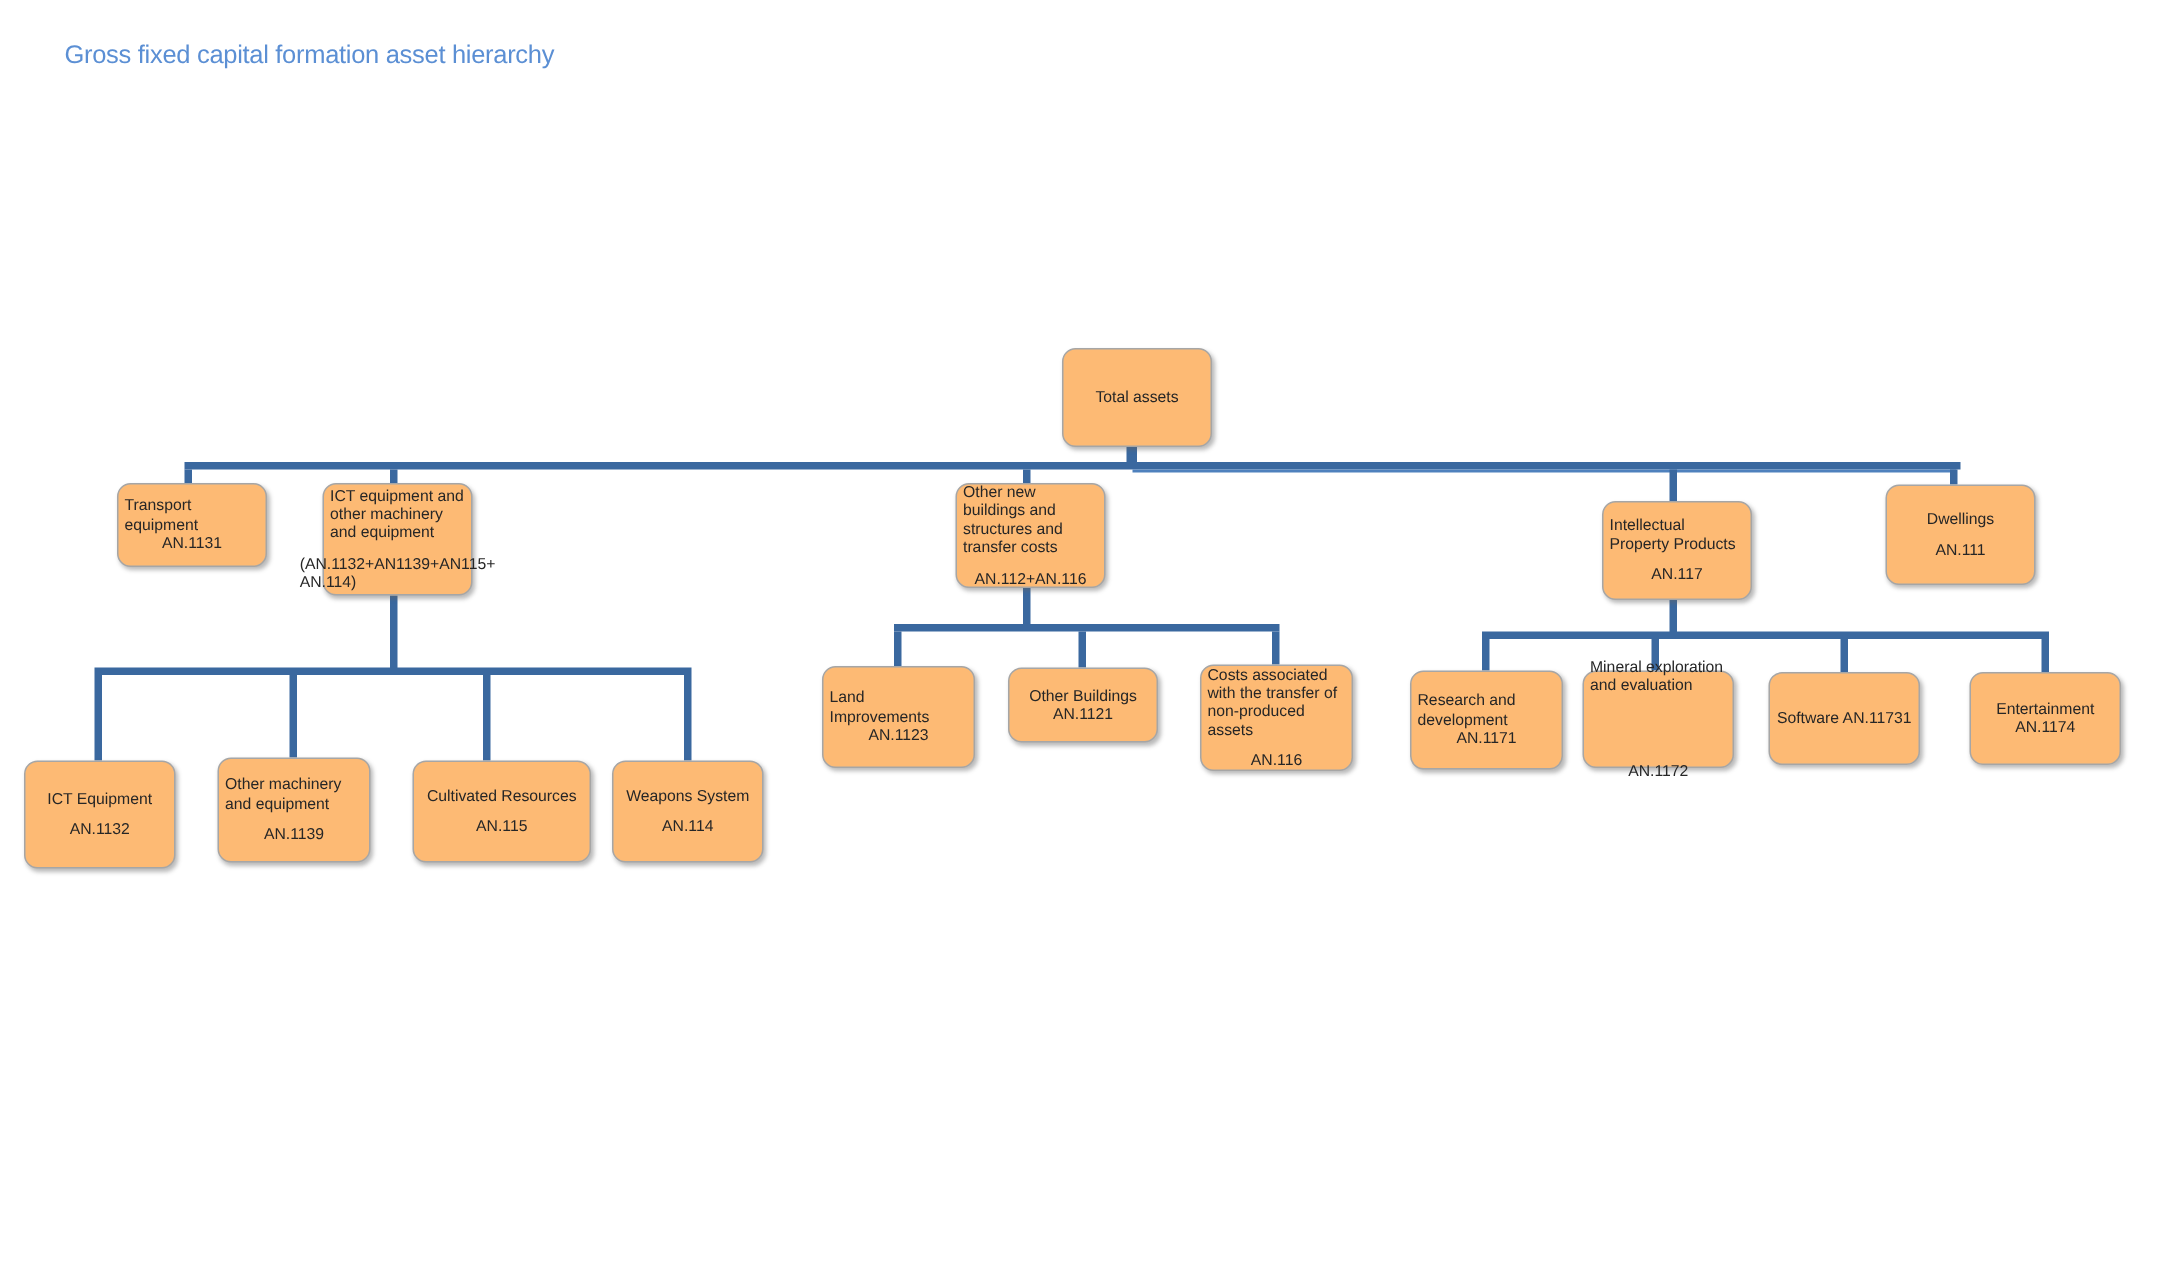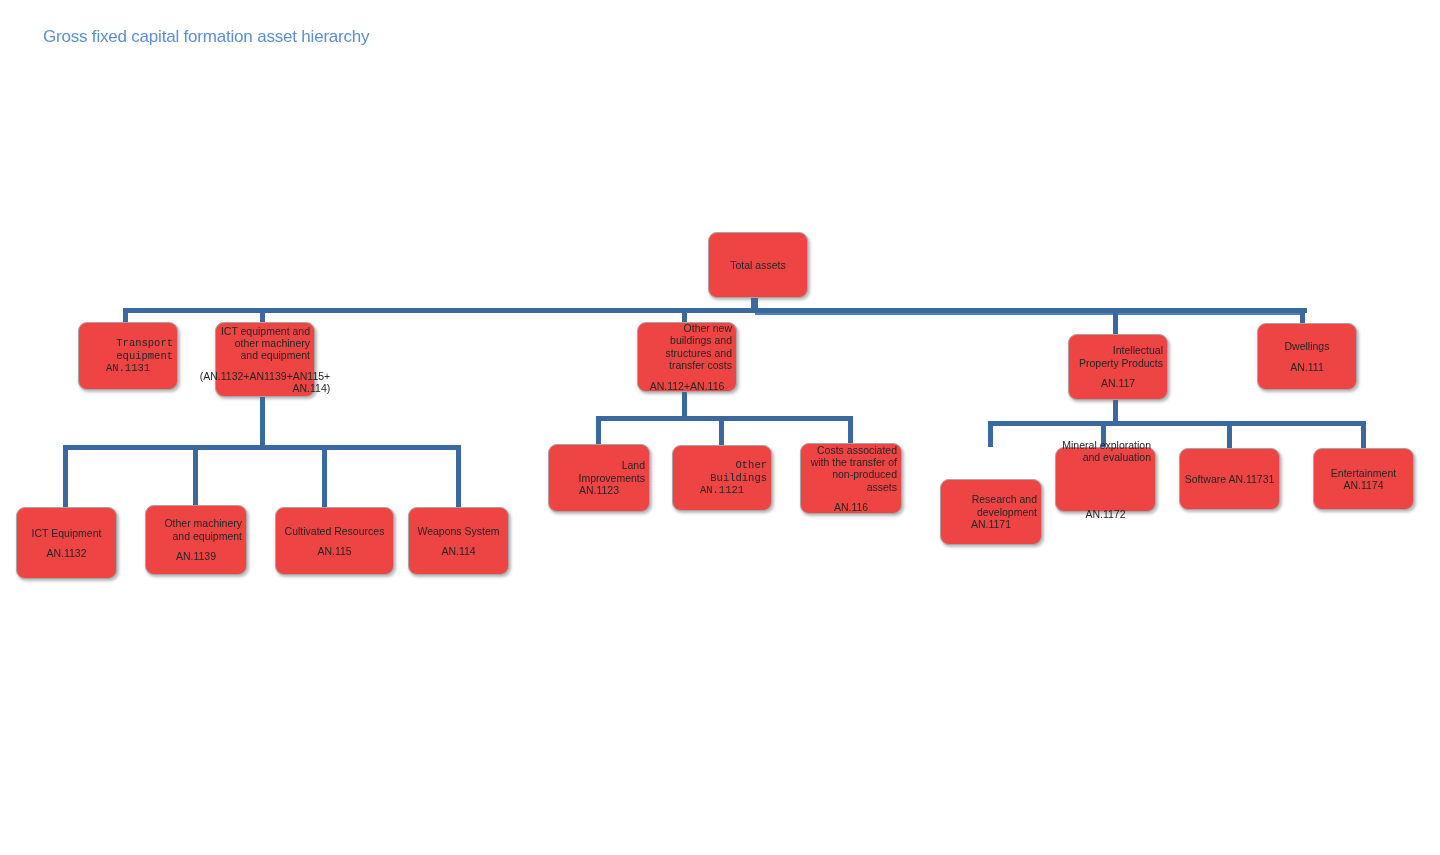--- a/index.html
+++ b/index.html
@@ -14,29 +14,29 @@
   .title {
     position: absolute;
     left: 43px;
     top: 27px;
     font-size: 17px;
     font-weight: 400;
     letter-spacing: -0.2px;
   }
   .node {
     position: absolute;
-    background: #ef4444;
+    background: #fdba74;
     border: 1.4px solid #a6a6a6;
     border-radius: 9px;
     box-shadow: 1.5px 2px 3px rgba(100,100,100,0.45);
     display: flex;
     flex-direction: column;
     align-items: center;
     justify-content: center;
-    text-align: right;
+    text-align: left;
     font-size: 10.5px;
     line-height: 1.18;
     color: #262626;
     padding: 3px 4px;
     box-sizing: border-box;
   }
   .node .node-code { margin-top: 0; }
   .node.gap .node-code { margin-top: 8px; }
   .conn { position: absolute; }
 </style>
@@ -69,21 +69,21 @@
       <div class="conn" style="left: 988px; top: 421px; width: 378px; height: 5px; background: rgb(58, 104, 159);"></div>
       <div class="conn" style="left: 988px; top: 426px; width: 5px; height: 21px; background: rgb(58, 104, 159);"></div>
       <div class="conn" style="left: 1101px; top: 426px; width: 5px; height: 21px; background: rgb(58, 104, 159);"></div>
       <div class="conn" style="left: 1227px; top: 426px; width: 5px; height: 22px; background: rgb(58, 104, 159);"></div>
       <div class="conn" style="left: 1361px; top: 426px; width: 5px; height: 22px; background: rgb(58, 104, 159);"></div>
     </div>
   <div id="nodes">
       <div class="node" style="left: 708px; top: 232px; width: 100px; height: 66px; border-color: rgb(166, 166, 166); color: rgb(38, 38, 38);">
         <div class="node-title">Total assets</div>
       </div>
-      <div class="node" style="left: 78px; top: 322px; width: 100px; height: 68px; border-color: rgb(166, 166, 166); color: rgb(38, 38, 38); font-family: Liberation Mono, monospace;">
+      <div class="node" style="left: 78px; top: 322px; width: 100px; height: 56px; border-color: rgb(166, 166, 166); color: rgb(38, 38, 38);">
         <div class="node-title">Transport equipment</div>
         <div class="node-code">AN.1131</div>
       </div>
       <div class="node gap" style="left: 215px; top: 322px; width: 100px; height: 75px; border-color: rgb(166, 166, 166); color: rgb(38, 38, 38);">
         <div class="node-title">ICT  equipment and other machinery and equipment</div>
         <div class="node-code">(AN.1132+AN1139+AN115+ AN.114)</div>
       </div>
       <div class="node gap" style="left: 637px; top: 322px; width: 100px; height: 70px; border-color: rgb(166, 166, 166); color: rgb(38, 38, 38);">
         <div class="node-title">Other new buildings and structures and transfer costs</div>
         <div class="node-code">AN.112+AN.116</div>
@@ -109,29 +109,29 @@
         <div class="node-code">AN.115</div>
       </div>
       <div class="node gap" style="left: 408px; top: 507px; width: 101px; height: 68px; border-color: rgb(166, 166, 166); color: rgb(38, 38, 38);">
         <div class="node-title">Weapons System</div>
         <div class="node-code">AN.114</div>
       </div>
       <div class="node" style="left: 548px; top: 444px; width: 102px; height: 68px; border-color: rgb(166, 166, 166); color: rgb(38, 38, 38);">
         <div class="node-title">Land Improvements</div>
         <div class="node-code">AN.1123</div>
       </div>
-      <div class="node" style="left: 672px; top: 445px; width: 100px; height: 66px; border-color: rgb(166, 166, 166); color: rgb(38, 38, 38); font-family: Liberation Mono, monospace;">
+      <div class="node" style="left: 672px; top: 445px; width: 100px; height: 50px; border-color: rgb(166, 166, 166); color: rgb(38, 38, 38);">
         <div class="node-title">Other Buildings</div>
         <div class="node-code">AN.1121</div>
       </div>
       <div class="node gap" style="left: 800px; top: 443px; width: 102px; height: 71px; border-color: rgb(166, 166, 166); color: rgb(38, 38, 38);">
         <div class="node-title">Costs associated with the transfer of non-produced assets</div>
         <div class="node-code">AN.116</div>
       </div>
-      <div class="node" style="left: 940px; top: 447px; width: 102px; height: 66px; border-color: rgb(166, 166, 166); color: rgb(38, 38, 38); margin-top: 32px;">
+      <div class="node" style="left: 940px; top: 447px; width: 102px; height: 66px; border-color: rgb(166, 166, 166); color: rgb(38, 38, 38);">
         <div class="node-title">Research and development</div>
         <div class="node-code">AN.1171</div>
       </div>
       <div class="node" style="left: 1055px; top: 447px; width: 101px; height: 65px; border-color: rgb(166, 166, 166); color: rgb(38, 38, 38); gap: 44px;">
         <div class="node-title">Mineral exploration and evaluation</div>
         <div class="node-code">AN.1172</div>
       </div>
       <div class="node" style="left: 1179px; top: 448px; width: 101px; height: 62px; border-color: rgb(166, 166, 166); color: rgb(38, 38, 38);">
         <div class="node-title">Software AN.11731</div>
       </div>

